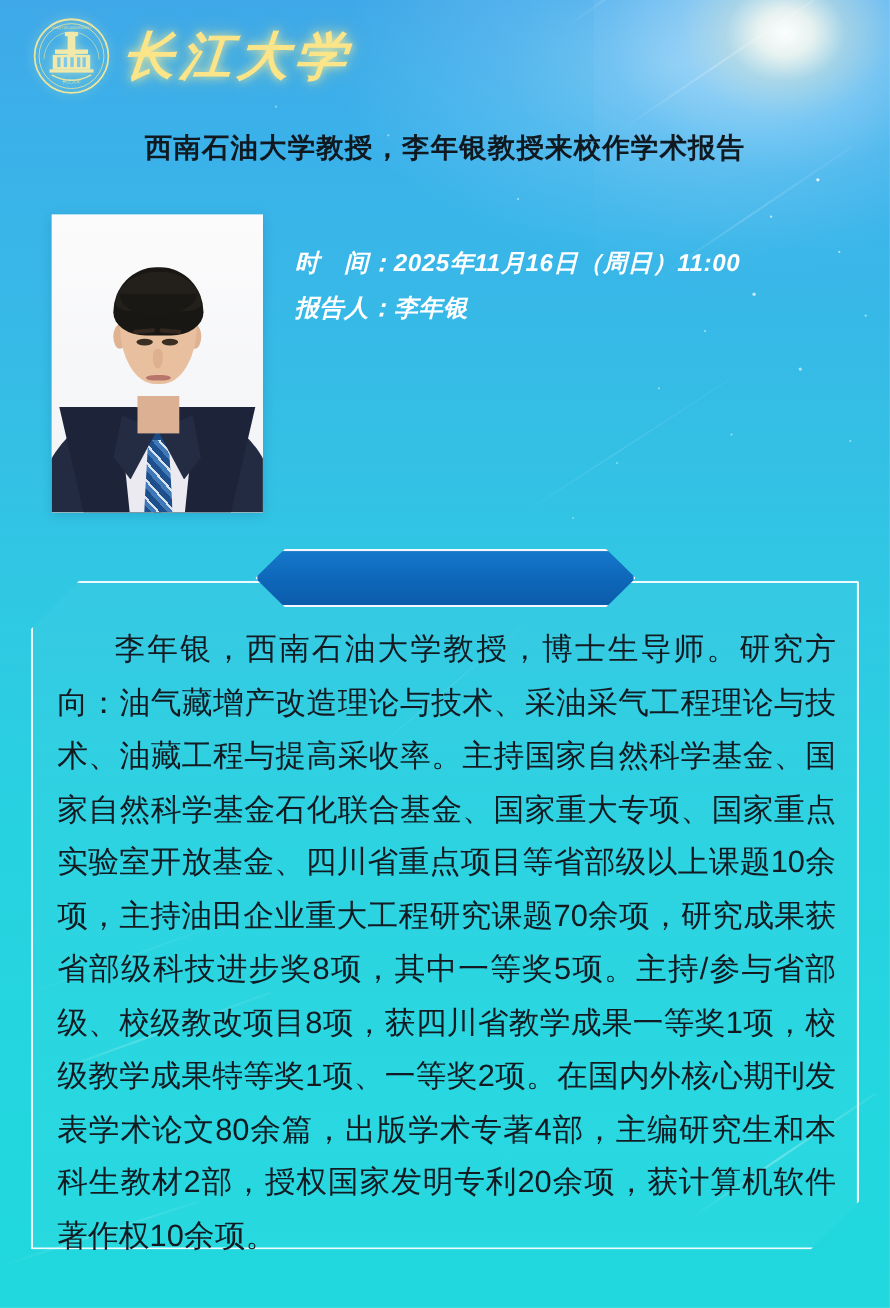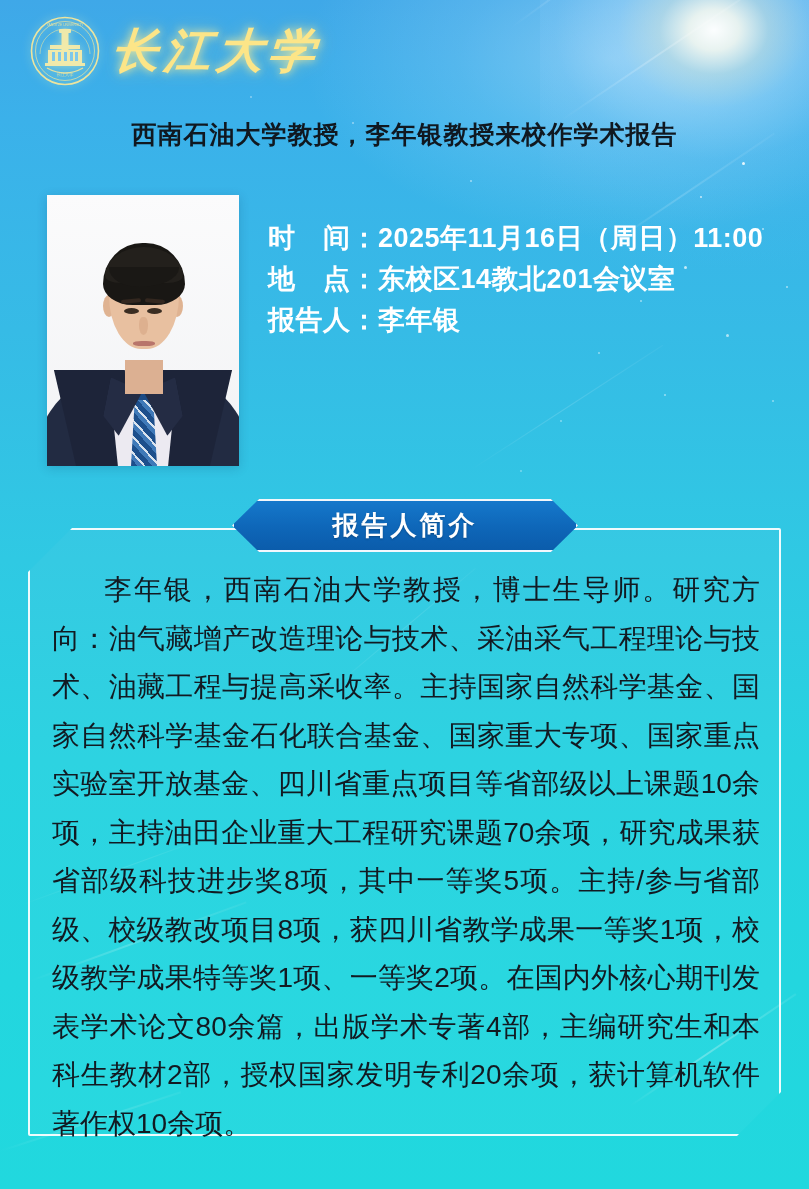--- a/index.html
+++ b/index.html
@@ -229,26 +229,27 @@
   }
   .info-title {
     font-size: 25px;
     font-weight: bold;
     color: #ffffff;
     line-height: 40px;
     letter-spacing: 0.5px;
   }
   .info-title-l2 { text-align: center; padding-right: 14px; }
   .info-line {
-    font-size: 27px;
+    font-size: 22px;
     font-weight: bold;
     color: #ffffff;
     line-height: 41px;
     white-space: nowrap;
     letter-spacing: 0.5px;
+    font-style: italic;
   }
   .info-lines { margin-top: 22px; }
 
   
   .bio-card {
     position: absolute;
     left: 28px; top: 528px;
     width: 753px; height: 608px;
     border: 2px solid rgba(255,255,255,0.92);
     border-radius: 2px;
@@ -391,28 +392,26 @@
     <div class="ph ph-brow-r"></div>
     <div class="ph ph-eye-l"></div>
     <div class="ph ph-eye-r"></div>
     <div class="ph ph-nose"></div>
     <div class="ph ph-mouth"></div>
   </div>
 
   <div class="info">
     <div class="info-lines">
       <div class="info-line">时　间：2025年11月16日（周日）11:00</div>
-      <div class="info-line">地　点：东校区14教北201会议室</div>
       <div class="info-line">报告人：李年银</div>
     </div>
   </div>
 
   <div class="bio-card">
     <div class="bio-card-inner"></div>
   </div>
 
 
   <div class="badge-outline"></div>
-  <div class="badge-text">报告人简介</div>
 
   <div class="bio-text">李年银，西南石油大学教授，博士生导师。研究方向：油气藏增产改造理论与技术、采油采气工程理论与技术、油藏工程与提高采收率。主持国家自然科学基金、国家自然科学基金石化联合基金、国家重大专项、国家重点实验室开放基金、四川省重点项目等省部级以上课题10余项，主持油田企业重大工程研究课题70余项，研究成果获省部级科技进步奖8项，其中一等奖5项。主持/参与省部级、校级教改项目8项，获四川省教学成果一等奖1项，校级教学成果特等奖1项、一等奖2项。在国内外核心期刊发表学术论文80余篇，出版学术专著4部，主编研究生和本科生教材2部，授权国家发明专利20余项，获计算机软件著作权10余项。</div>
 
 </div>
 
 </body></html>

